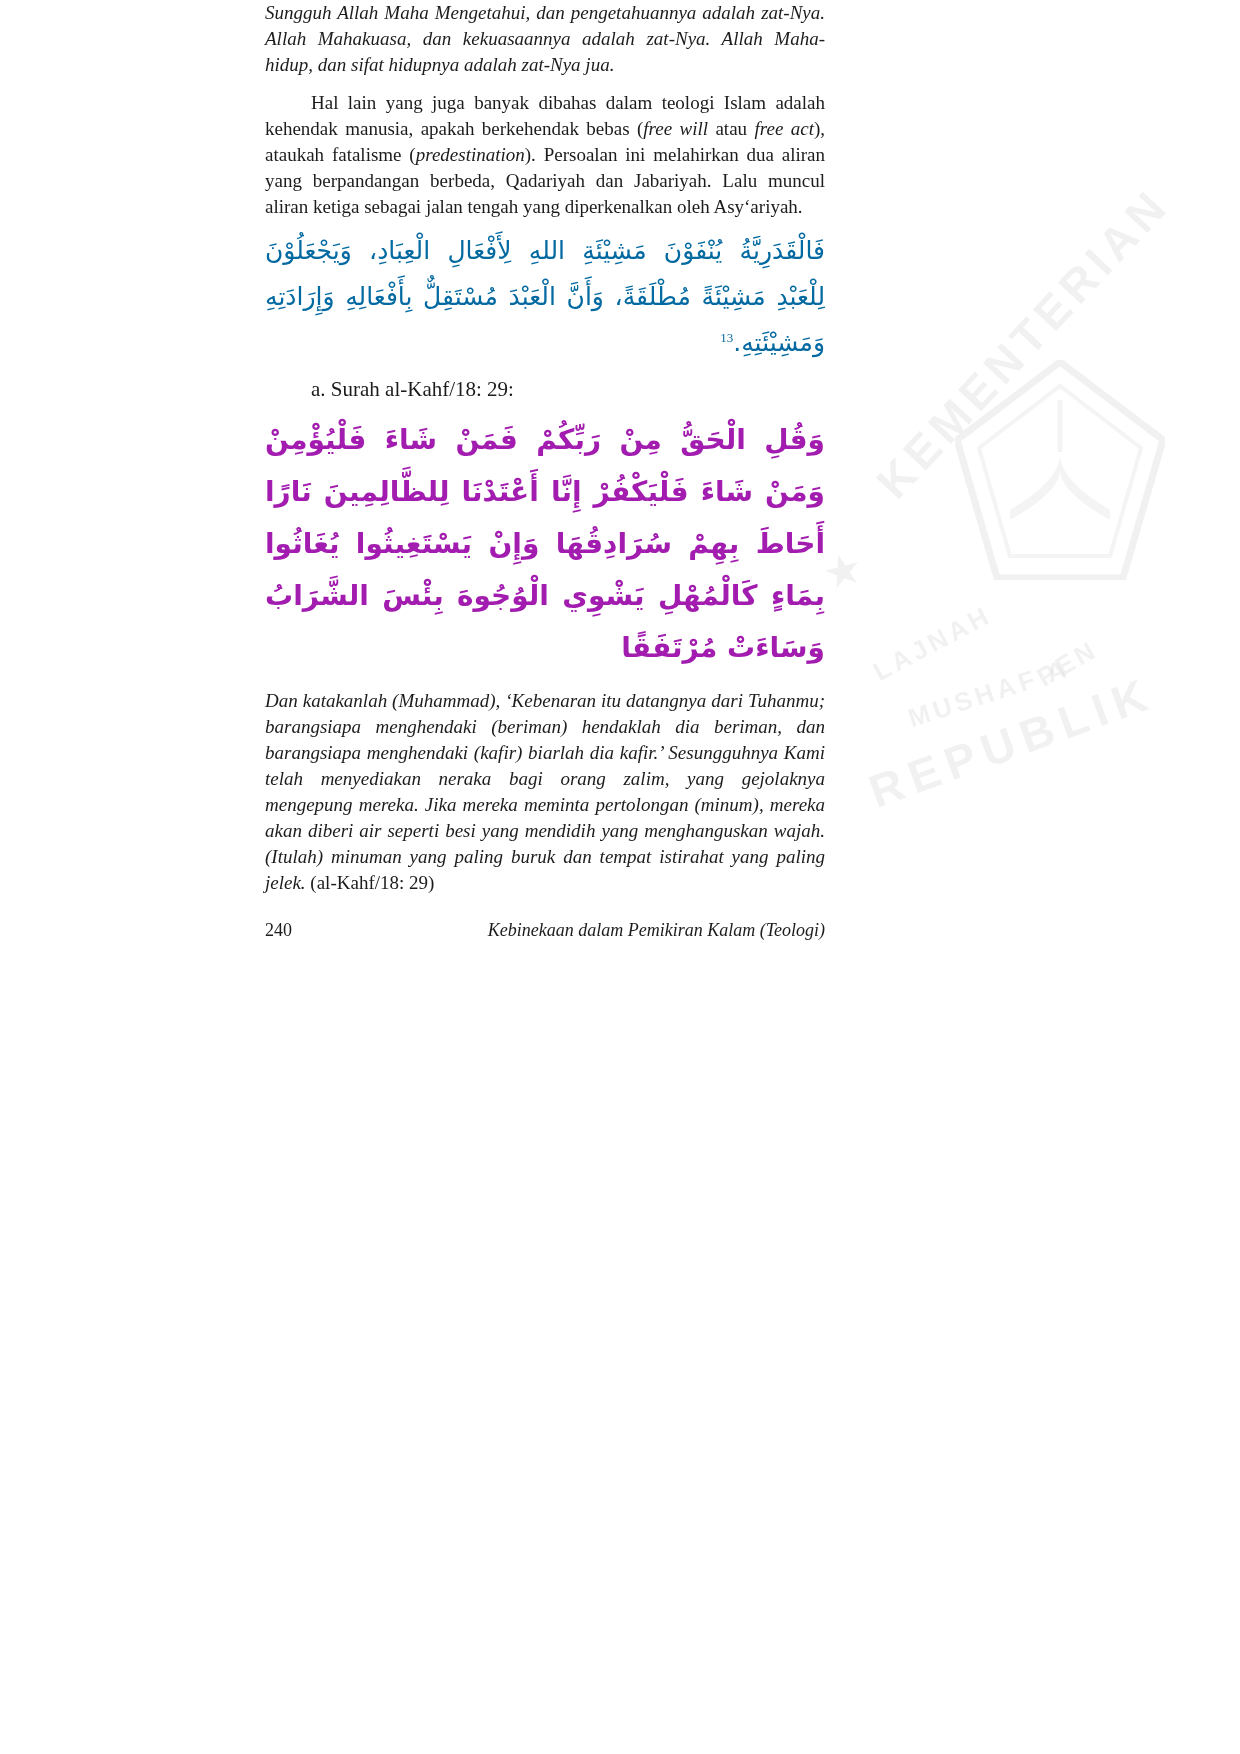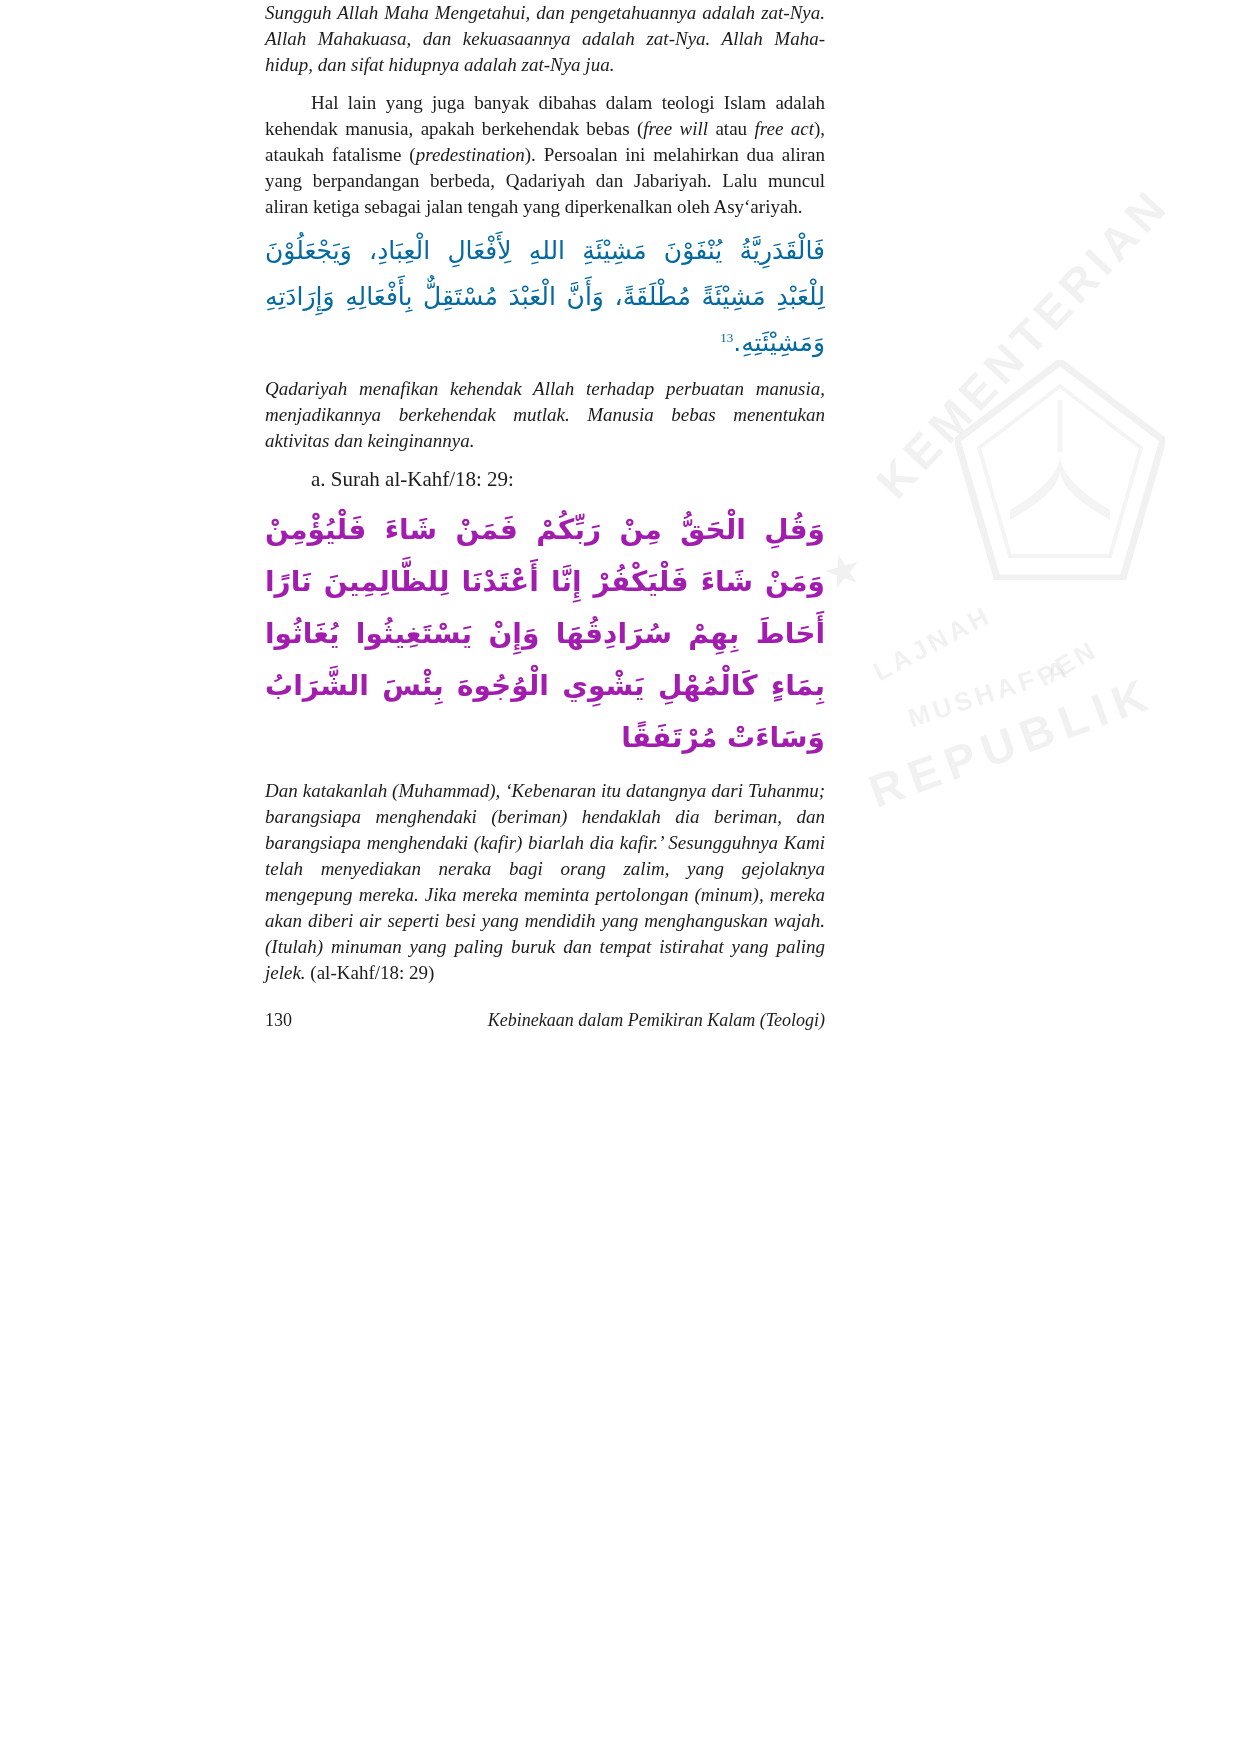--- a/index.html
+++ b/index.html
@@ -121,29 +121,28 @@
 
   <main class="content">
 
     <p class="quote-italic mb-sm">Sungguh Allah Maha Mengetahui, dan pengetahuannya adalah zat-Nya. Allah Mahakuasa, dan kekuasaannya adalah zat-Nya. Allah Maha-hidup, dan sifat hidupnya adalah zat-Nya jua.</p>
 
     <p class="body-para indent"><span>Hal lain yang juga banyak dibahas dalam teologi Islam adalah kehendak manusia, apakah berkehendak bebas (</span><span class="it">free will</span><span> atau </span><span class="it">free act</span><span>), ataukah fatalisme (</span><span class="it">predestination</span><span>). Persoalan ini melahirkan dua aliran yang berpandangan berbeda, Qadariyah dan Jabariyah. Lalu muncul aliran ketiga sebagai jalan tengah yang diperkenalkan oleh Asy‘ariyah.</span></p>
 
 
     <p class="arabic-block"><span>فَالْقَدَرِيَّةُ يُنْفَوْنَ مَشِيْئَةِ اللهِ لِأَفْعَالِ الْعِبَادِ، وَيَجْعَلُوْنَ لِلْعَبْدِ مَشِيْئَةً مُطْلَقَةً، وَأَنَّ الْعَبْدَ مُسْتَقِلٌّ بِأَفْعَالِهِ وَإِرَادَتِهِ وَمَشِيْئَتِهِ.</span><sup>13</sup></p>
 
-    <p class="quote-italic mb-sm">Qadariyah menafikan kehendak Allah terhadap perbuatan manusia, menjadikannya berkehendak mutlak. Manusia bebas menentukan aktivitas dan keinginannya.</p>
 
 
     <p class="list-line">a. Surah al-Kahf/18: 29:</p>
 
     <p class="quran-block">وَقُلِ الْحَقُّ مِنْ رَبِّكُمْ فَمَنْ شَاءَ فَلْيُؤْمِنْ وَمَنْ شَاءَ فَلْيَكْفُرْ إِنَّا أَعْتَدْنَا لِلظَّالِمِينَ نَارًا أَحَاطَ بِهِمْ سُرَادِقُهَا وَإِنْ يَسْتَغِيثُوا يُغَاثُوا بِمَاءٍ كَالْمُهْلِ يَشْوِي الْوُجُوهَ بِئْسَ الشَّرَابُ وَسَاءَتْ مُرْتَفَقًا</p>
 
     <p class="quote-italic"><span class="it">Dan katakanlah (Muhammad), ‘Kebenaran itu datangnya dari Tuhanmu; barangsiapa menghendaki (beriman) hendaklah dia beriman, dan barangsiapa menghendaki (kafir) biarlah dia kafir.’ Sesungguhnya Kami telah menyediakan neraka bagi orang zalim, yang gejolaknya mengepung mereka. Jika mereka meminta pertolongan (minum), mereka akan diberi air seperti besi yang mendidih yang menghanguskan wajah. (Itulah) minuman yang paling buruk dan tempat istirahat yang paling jelek. </span><span class="rm">(al-Kahf/18: 29)</span></p>
 
   </main>
 
   <div class="footer">
-    <span>130</span>
+    <span>240</span>
     <span class="running-title">Kebinekaan dalam Pemikiran Kalam (Teologi)</span>
   </div>
 
 </div>
 
 </body></html>

